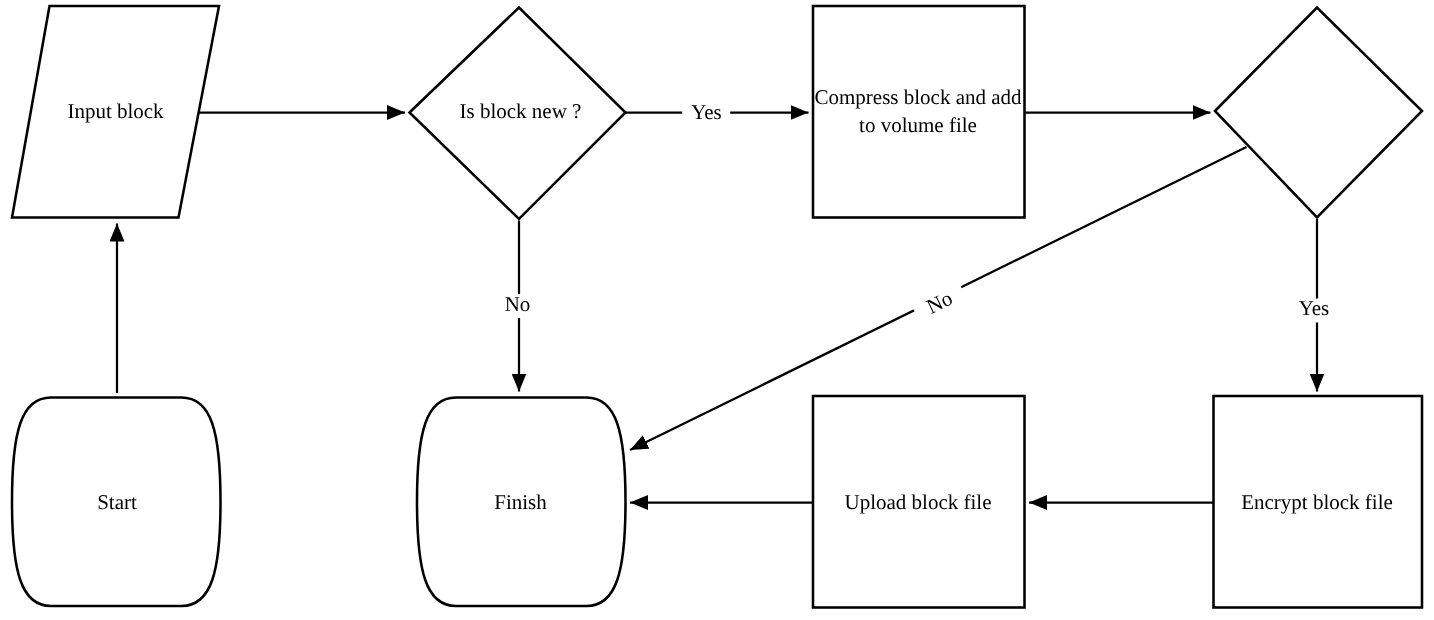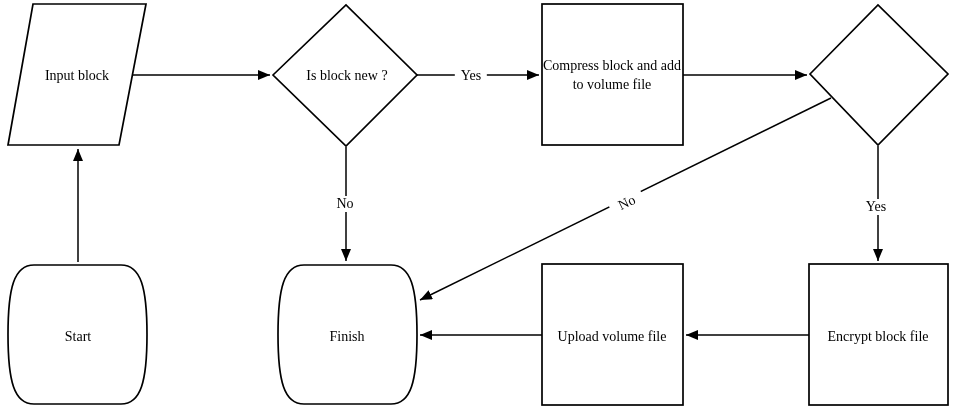--- a/index.html
+++ b/index.html
@@ -65,21 +65,21 @@
     <line x1="809" y1="335" x2="686" y2="335" stroke="#000000" stroke-width="1.5" marker-end="url(#ah)"></line>
     <line x1="542" y1="335" x2="420" y2="335" stroke="#000000" stroke-width="1.5" marker-end="url(#ah)"></line>
     <line x1="831" y1="98" x2="420" y2="300" stroke="#000000" stroke-width="1.5" marker-end="url(#ah)"></line>
   </svg>
 
   <div class="node-label" style="left:77px; top:75px; width:90px;">Input block</div>
   <div class="node-label" style="left:347px; top:75px; width:110px;">Is block new ?</div>
   <div class="node-label" style="left:612px; top:75px; width:140px;">Compress block and add to volume file</div>
   <div class="node-label" style="left:78px; top:336px; width:100px;">Start</div>
   <div class="node-label" style="left:347px; top:336px; width:100px;">Finish</div>
-  <div class="node-label" style="left:612px; top:336px; width:140px;">Upload volume file</div>
+  <div class="node-label" style="left:612px; top:336px; width:140px;">Upload block file</div>
   <div class="node-label" style="left:878px; top:336px; width:150px;">Encrypt block file</div>
 
   <div class="edge-label" style="left:471px; top:76px;">Yes</div>
   <div class="edge-label" style="left:345px; top:204px;">No</div>
   <div class="edge-label" style="left:876px; top:207px;">Yes</div>
   <div class="edge-label rot" style="left:627px; top:203px;">No</div>
 
 </div>
 
 </body></html>

